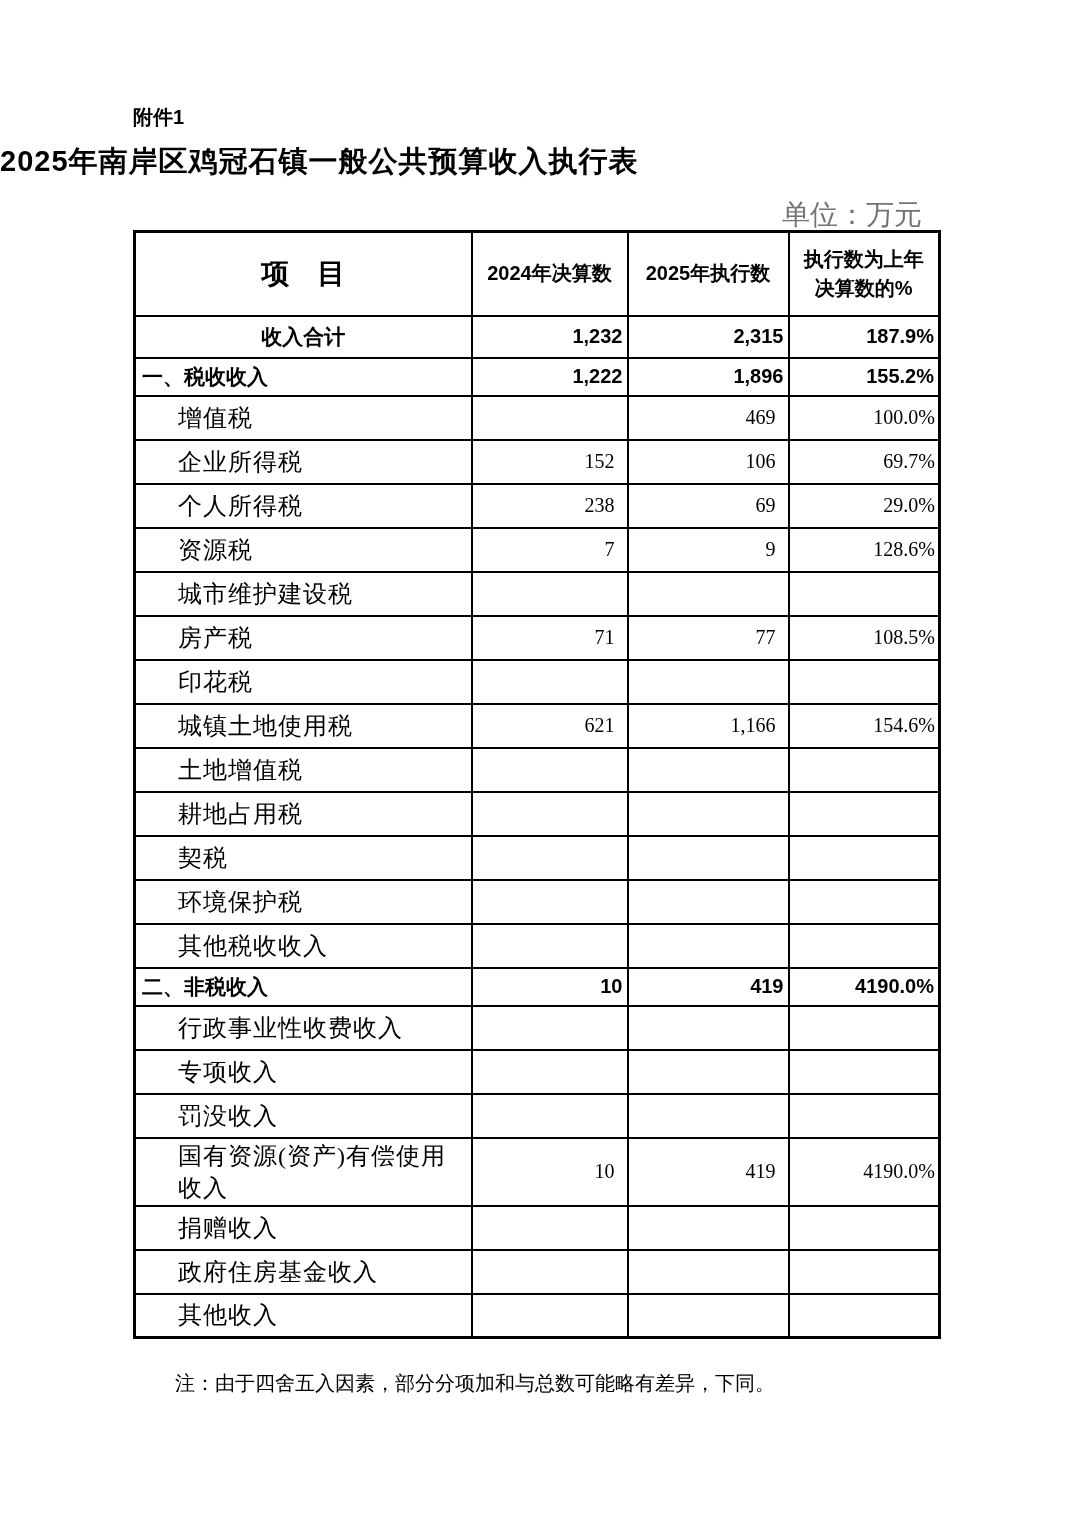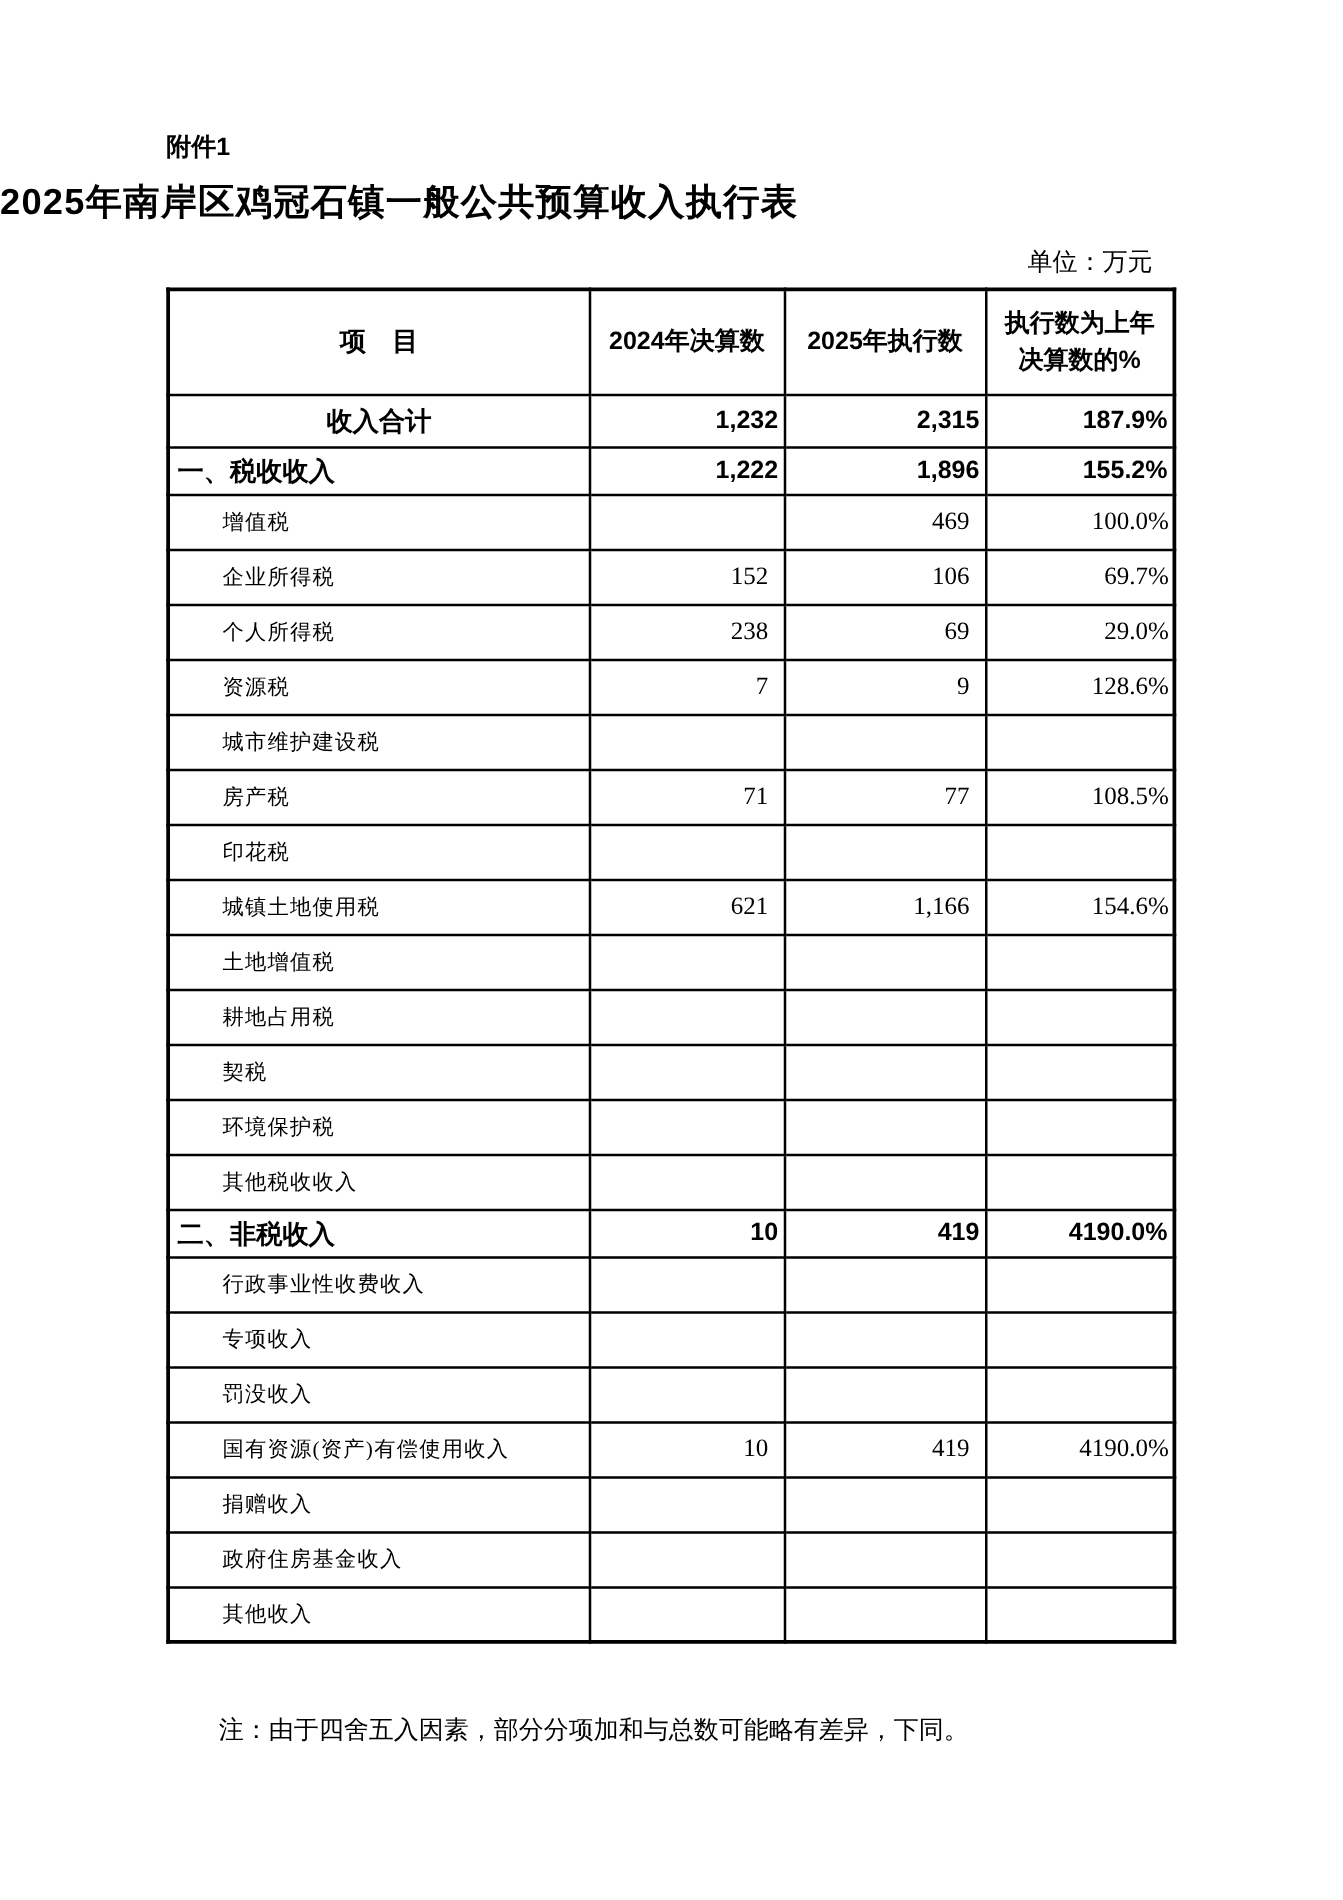--- a/index.html
+++ b/index.html
@@ -38,22 +38,22 @@
   }
   .unit-line {
     position: absolute;
     left: 133px;
     top: 196px;
     width: 805px;
     text-align: right;
     padding-right: 0;
     box-sizing: border-box;
     font-family: "Liberation Serif", serif;
-    font-size: 20px;
-    color: #000000;
+    font-size: 28px;
+    color: #737373;
   }
   .unit-line span { margin-right: 16px; }
 
   table.budget {
     position: absolute;
     left: 133px;
     top: 230px;
     width: 805px;
     border-collapse: collapse;
     table-layout: fixed;
@@ -74,40 +74,40 @@
     height: 84px;
     font-family: "Liberation Sans", sans-serif;
     font-weight: bold;
     font-size: 20px;
     text-align: center;
     vertical-align: middle;
     white-space: pre-line;
     line-height: 29px;
     color: #000;
   }
-  thead th.h-item { font-size: 21px; }
+  thead th.h-item { font-size: 28px; }
 
   tbody td {
     vertical-align: middle;
     font-size: 20px;
     color: #000;
   }
   
   tr.row-total td { height: 42px; font-family: "Liberation Sans", sans-serif; font-weight: bold; }
   tr.row-total td.c-label { text-align: center; font-size: 21px; border-radius: 11px; }
   tr.row-total td.c-num, tr.row-total td.c-pct { text-align: right; padding-right: 4px; }
 
   
   tr.row-section td { height: 38px; font-family: "Liberation Sans", sans-serif; font-weight: bold; }
   tr.row-section td.c-label { text-align: left; padding-left: 6px; font-size: 21px; }
   tr.row-section td.c-num, tr.row-section td.c-pct { text-align: right; padding-right: 4px; }
 
   
   tr.row-item td { height: 44px; font-family: "Liberation Serif", serif; }
-  tr.row-item td.c-label { text-align: left; padding-left: 42px; font-size: 17px; letter-spacing: 1px; border-radius: 19px; }
+  tr.row-item td.c-label { text-align: left; padding-left: 42px; font-size: 24px; letter-spacing: 1px; border-radius: 19px; }
   tr.row-item td.c-num { text-align: right; padding-right: 12px; }
   tr.row-item td.c-pct { text-align: right; padding-right: 3px; }
 
   .note {
     position: absolute;
     left: 175px;
     top: 1370px;
     font-family: "Liberation Serif", serif;
     font-size: 20px;
     color: #000;

